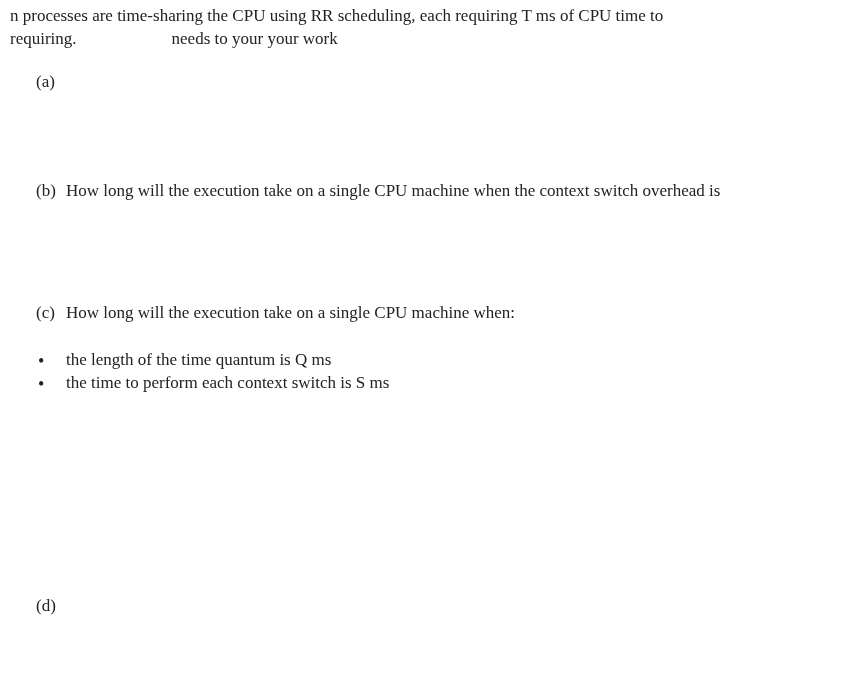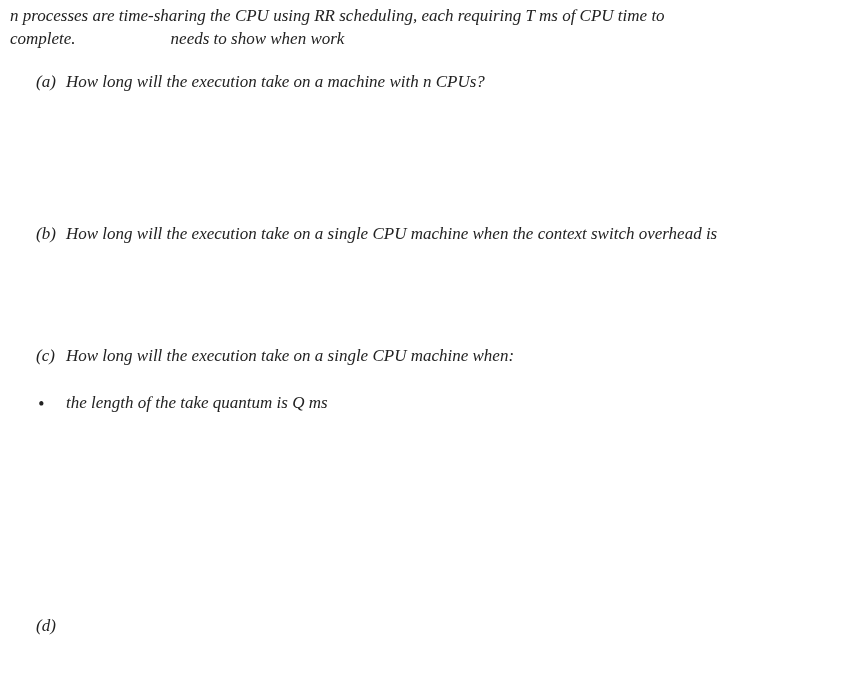--- a/index.html
+++ b/index.html
@@ -14,21 +14,20 @@
       background: #fff;
       width: 845px;
       height: 697px;
       padding: 0;
       line-height: 1.35;
     }
     .content {
       padding-left: 10px;
       padding-right: 13px;
       padding-top: 5px;
-      font-style: italic;
     }
     .intro {
       margin-bottom: 20px;
     }
     .intro-line2 {
       
     }
     .gap1 { display: inline-block; width: 95px; }
     .question {
       padding-left: 26px;
@@ -74,28 +73,27 @@
     }
   </style>
 </head>
 <body>
 
 <div class="content">
 
   <div class="intro">
     <div>n processes are time-sharing the CPU using RR scheduling, each requiring T ms of CPU time to</div>
     <div class="intro-line2">
-      <span>complete.</span><span class="gap1"></span><span>needs to show when work</span>
+      <span>requiring.</span><span class="gap1"></span><span>needs to your your work</span>
     </div>
   </div>
 
   <div class="question">
     <div class="q-block">
       <span class="q-marker">(a)</span>
-      <span>How long will the execution take on a machine with n CPUs?</span>
     </div>
   </div>
 
   <div class="q-spacer-large"></div>
 
   <div class="question part-b">
     <div class="q-block">
       <span class="q-marker">(b)</span>
       <span>How long will the execution take on a single CPU machine when the context switch overhead is</span>
     </div>
@@ -103,21 +101,22 @@
 
   <div class="q-spacer-medium"></div>
 
   <div class="question">
     <div class="q-block">
       <span class="q-marker">(c)</span>
       <span>How long will the execution take on a single CPU machine when:</span>
     </div>
   </div>
   <ul class="bullets">
-    <li>the length of the take quantum is Q ms</li>
+    <li>the length of the time quantum is Q ms</li>
+    <li>the time to perform each context switch is S ms</li>
   </ul>
 
   <div class="q-spacer-huge"></div>
 
   <div class="question">
     <div class="q-block">
       <span class="q-marker">(d)</span>
     </div>
   </div>
 

